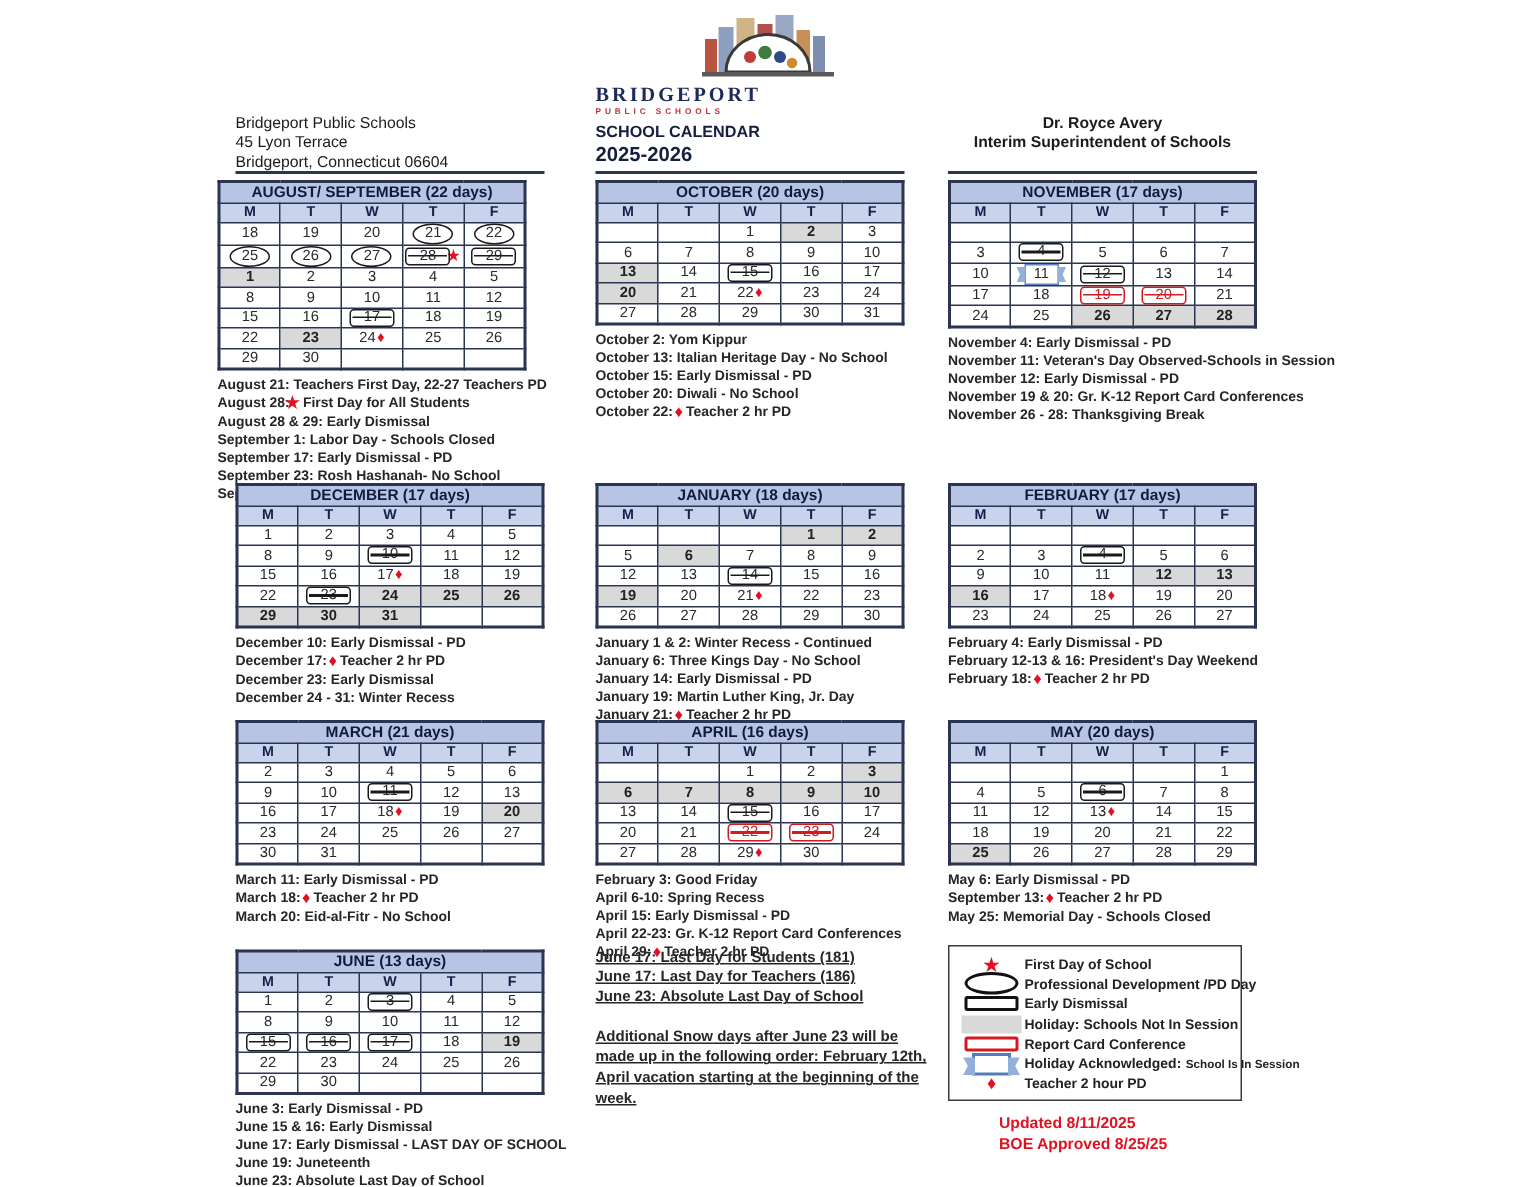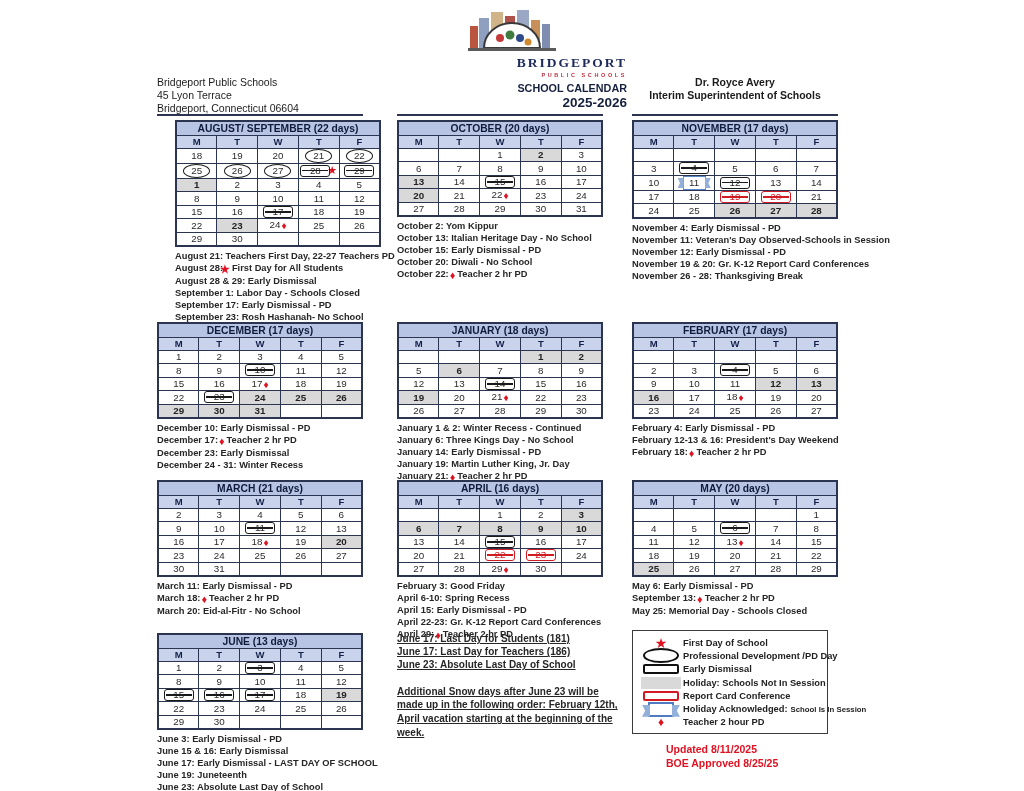--- a/index.html
+++ b/index.html
@@ -2,31 +2,31 @@
 <html><head>
 <meta charset="utf-8">
 <style>
   html,body{margin:0;padding:0;background:#fff;}
   .page{position:relative;width:1024px;height:791px;background:#fff;overflow:hidden;
         font-family:"Liberation Sans",sans-serif;color:#1c1c1c;}
 
   
   .hdr-left{position:absolute;left:157px;top:76px;width:210px;font-weight:400;font-size:10.5px;line-height:13px;color:#1b1b1b;}
   .hdr-right{position:absolute;left:632px;top:76px;width:206px;text-align:center;font-weight:700;font-size:10.5px;line-height:13px;color:#1b1b1b;}
-  .hdr-center{position:absolute;left:397px;top:8px;width:230px;text-align:right;}
+  .hdr-center{position:absolute;left:397px;top:8px;width:230px;text-align:left;}
   .logo-name{font-family:"Liberation Serif",serif;font-weight:700;font-size:13.5px;letter-spacing:2px;color:#1d2a5a;margin-top:1px;}
   .logo-sub{font-weight:700;font-size:5.5px;letter-spacing:2.6px;color:#c03040;margin-top:1px;}
   .hdr-title{font-weight:700;font-size:10.8px;color:#15203f;margin-top:4px;}
   .hdr-year{font-weight:700;font-size:13.5px;color:#15203f;margin-top:1px;}
   .rule{position:absolute;top:114px;height:2px;background:#2b3552;}
   .r1{left:157px;width:206px}.r2{left:397px;width:206px}.r3{left:632px;width:206px}
 
   
   .month-block{position:absolute;width:206px;}
-  .m-aug{left:175px;top:120px}.m-oct{left:397px;top:120px}.m-nov{left:632px;top:120px}
+  .m-aug{left:145px;top:120px}.m-oct{left:397px;top:120px}.m-nov{left:632px;top:120px}
   .m-dec{left:157px;top:322px}.m-jan{left:397px;top:322px}.m-feb{left:632px;top:322px}
   .m-mar{left:157px;top:480px}.m-apr{left:397px;top:480px}.m-may{left:632px;top:480px}
   .m-jun{left:157px;top:633px}
 
   table.cal{border-collapse:collapse;width:206px;table-layout:fixed;border:2px solid #2b3552;}
   .cal th,.cal td{border:1.2px solid #2b3552;padding:0;text-align:center;vertical-align:middle;
                   font-size:9.8px;font-weight:400;color:#2a2a2a;background:#fff;height:12.5px;overflow:visible;}
   .cal th.title{background:#b8c4e3;color:#101b3c;font-weight:700;font-size:10.3px;height:13px;}
   .cal tr.dh th{background:#c9d3eb;color:#15204a;font-weight:700;font-size:9.5px;height:11.5px;}
   .cal td.hol{background:#d9d9d9;font-weight:700;color:#222;}

